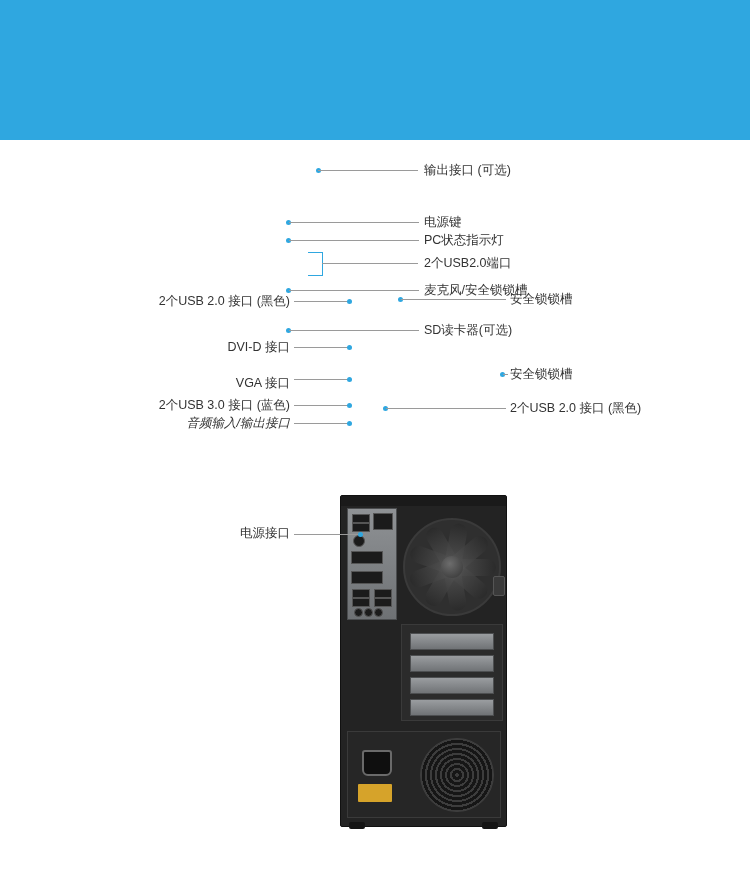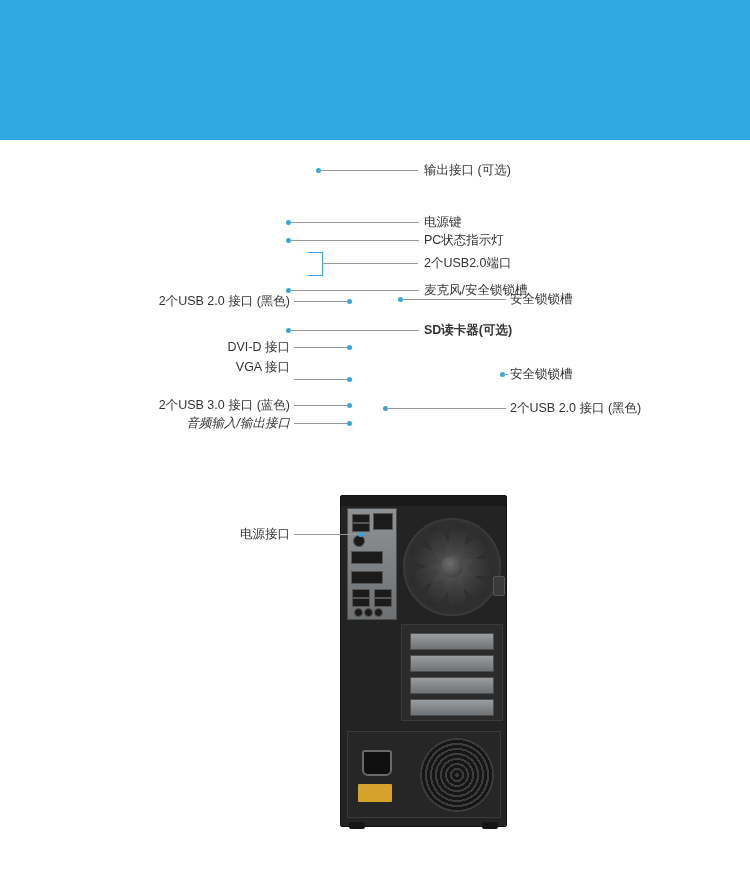--- a/index.html
+++ b/index.html
@@ -365,21 +365,21 @@
   <div class="bracket" style="left:308px; top:112px; width:14px; height:22px;"></div>
   <div class="leader" style="left:322px; top:123px; width:96px;"></div>
   <div class="label right" style="left:424px; top:116px;">2个USB2.0端口</div>
 
   <div class="dot" style="left:286px; top:148px;"></div>
   <div class="leader" style="left:289px; top:150px; width:130px;"></div>
   <div class="label right" style="left:424px; top:143px;">麦克风/安全锁锁槽</div>
 
   <div class="dot" style="left:286px; top:188px;"></div>
   <div class="leader" style="left:289px; top:190px; width:130px;"></div>
-  <div class="label right" style="left:424px; top:183px;font-weight:bold;">SD读卡器(可选)</div>
+  <div class="label right" style="left:424px; top:183px;">SD读卡器(可选)</div>
 
   <div class="tower-rear">
     <div class="tr-top"></div>
 
     <div class="tr-io">
       <div class="port p-usb-black-top-1"></div>
       <div class="port p-usb-black-top-2"></div>
       <div class="port p-rj45"></div>
       <div class="port p-ps2"></div>
       <div class="port p-dvi"></div>
@@ -426,33 +426,33 @@
   </div>
 
   <div class="label left" style="left:110px; top:154px; width:180px;">2个USB 2.0 接口 (黑色)</div>
   <div class="leader" style="left:294px; top:161px; width:55px;"></div>
   <div class="dot" style="left:347px; top:159px;"></div>
 
   <div class="label left" style="left:110px; top:200px; width:180px;">DVI-D 接口</div>
   <div class="leader" style="left:294px; top:207px; width:55px;"></div>
   <div class="dot" style="left:347px; top:205px;"></div>
 
-  <div class="label left" style="left:110px; top:220px; width:180px;">VGA 接口</div>
+  <div class="label left" style="left:110px; top:236px; width:180px;">VGA 接口</div>
   <div class="leader" style="left:294px; top:239px; width:55px;"></div>
   <div class="dot" style="left:347px; top:237px;"></div>
 
   <div class="label left" style="left:110px; top:258px; width:180px;">2个USB 3.0 接口 (蓝色)</div>
   <div class="leader" style="left:294px; top:265px; width:55px;"></div>
   <div class="dot" style="left:347px; top:263px;"></div>
 
   <div class="label left" style="left:110px; top:276px; width:180px;font-style:italic;">音频输入/输出接口</div>
   <div class="leader" style="left:294px; top:283px; width:55px;"></div>
   <div class="dot" style="left:347px; top:281px;"></div>
 
-  <div class="label left" style="left:110px; top:387px; width:180px;">电源接口</div>
+  <div class="label left" style="left:110px; top:387px; width:180px;font-family:Liberation Mono, monospace;">电源接口</div>
   <div class="leader" style="left:294px; top:394px; width:66px;"></div>
   <div class="dot" style="left:358px; top:392px;"></div>
 
   <div class="dot" style="left:398px; top:157px;"></div>
   <div class="leader" style="left:401px; top:159px; width:105px;"></div>
   <div class="label right" style="left:510px; top:152px;">安全锁锁槽</div>
 
   <div class="dot" style="left:500px; top:232px;"></div>
   <div class="leader" style="left:503px; top:234px; width:5px;"></div>
   <div class="label right" style="left:510px; top:227px;">安全锁锁槽</div>

